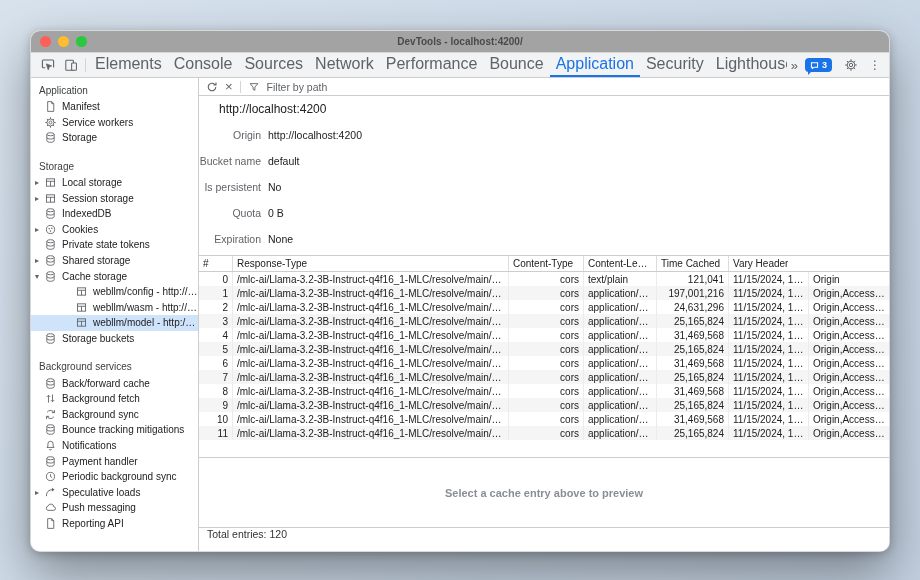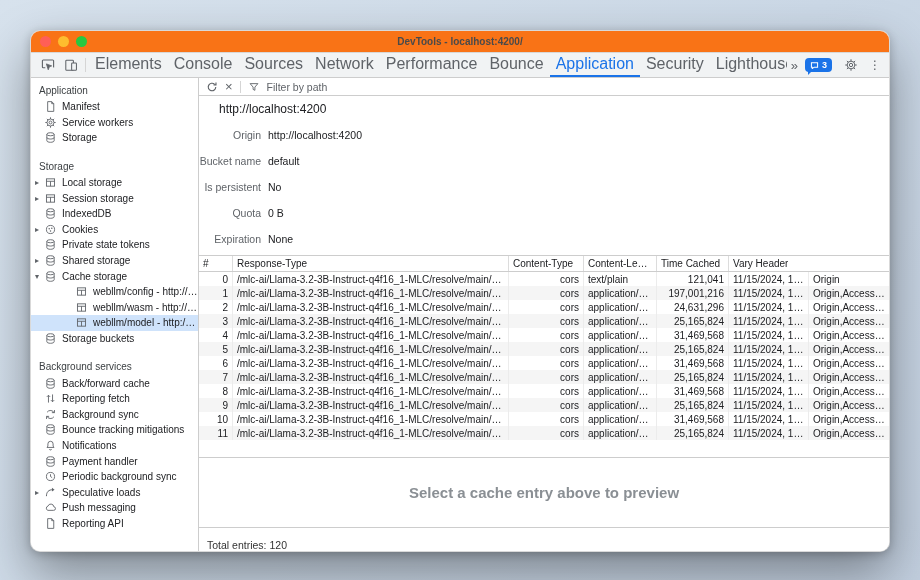--- a/index.html
+++ b/index.html
@@ -1,21 +1,21 @@
 <!DOCTYPE html>
 <html><head>
 <meta charset="utf-8">
 <style>
   *{box-sizing:border-box;margin:0;padding:0}
   html,body{width:920px;height:580px;overflow:hidden}
   body{font-family:"Liberation Sans","DejaVu Sans",sans-serif;background:linear-gradient(135deg,#d7e2ed 0%,#cbd8e6 55%,#c2cfdf 100%);position:relative}
   .window{position:absolute;left:30px;top:30px;width:860px;height:522px;background:#fff;border-radius:10px;
     box-shadow:0 22px 50px rgba(0,0,0,.38),0 2px 10px rgba(0,0,0,.22);overflow:hidden;display:flex;flex-direction:column;border:1px solid rgba(0,0,0,.15)}
   
-  .titlebar{height:22px;background:#f97316;border-bottom:1px solid #d8d7d6;display:flex;align-items:center;position:relative;flex:0 0 auto}
+  .titlebar{height:22px;background:#a3a3a3;border-bottom:1px solid #d8d7d6;display:flex;align-items:center;position:relative;flex:0 0 auto}
   .traffic{display:flex;gap:7px;margin-left:9px;z-index:2}
   .tl{width:11px;height:11px;border-radius:50%;display:inline-block;cursor:pointer}
   .tl.red{background:#ff5f57}.tl.yellow{background:#febc2e}.tl.green{background:#28c840}
   .win-title{position:absolute;left:0;right:0;text-align:center;font-size:10px;font-weight:bold;color:#4a4a4a}
   
   .tabbar{height:25px;background:#f1f3f4;border-bottom:1px solid #cdcdcd;display:flex;align-items:stretch;flex:0 0 auto;padding:0 4px 0 5px}
   .tbicon{display:flex;align-items:center;justify-content:center;width:23px;color:#5f6368;cursor:pointer;flex:0 0 auto}
   .tb-sep{width:1px;background:#d5d5d5;margin:5px 3px;flex:0 0 auto}
   .tabs{display:flex;flex:1 1 auto;overflow:hidden}
   .tab{display:flex;align-items:center;padding:0 6px;font-size:16px;color:#5f6368;border-bottom:2px solid transparent;white-space:nowrap;cursor:pointer}
@@ -59,22 +59,22 @@
   .grid-header,.grid-row{display:grid;grid-template-columns:34px 276px 75px 73px 72px 80px 1fr}
   .grid-header{height:17px;border-top:1px solid #cdcdcd;border-bottom:1px solid #cdcdcd;background:#fff;font-size:10px;color:#202124}
   .grid-row{height:14px;font-size:10px;color:#202124;cursor:pointer}
   #grid-body .grid-row:nth-child(even){background:#f5f5f5}
   .cell{padding:0 4px;display:flex;align-items:center;overflow:hidden;white-space:nowrap;border-right:1px solid #ececec;min-width:0}
   .grid-header .cell{border-right:1px solid #dcdcdc}
   .cell:last-child{border-right:none}
   .cell span{display:block;overflow:hidden;text-overflow:ellipsis;white-space:nowrap;min-width:0}
   .cell.r{justify-content:flex-end}
   
-  .preview{flex:1 1 auto;border-top:1px solid #cdcdcd;display:flex;align-items:center;justify-content:center;font-size:15px;font-weight:bold;color:#8a8f94}
-  .statusbar{flex:0 0 24px;border-top:1px solid #cdcdcd;display:flex;align-items:flex-end;padding-left:8px;font-size:10.5px;color:#333;background:#fff}
+  .preview{flex:1 1 auto;border-top:1px solid #cdcdcd;display:flex;align-items:center;justify-content:center;font-size:11px;font-weight:bold;color:#8a8f94}
+  .statusbar{flex:0 0 24px;border-top:1px solid #cdcdcd;display:flex;align-items:flex-start;padding-left:8px;font-size:10.5px;color:#333;background:#fff}
   svg{display:block}
 </style>
 </head>
 <body>
 
 <div class="window">
 
   <div class="titlebar">
     <div class="traffic">
       <span class="tl red"></span>
@@ -327,21 +327,21 @@
             </span>
             <span class="s-label">Back/forward cache</span>
           </div>
           <div class="s-item">
             <span class="arrow"></span>
             <span class="s-icon">
               <svg viewBox="0 0 16 16" fill="none" stroke="#5f6368" stroke-width="1.1">
                 <path d="M5.5 13V4M5.5 4 3.5 6M5.5 4l2 2M10.5 3v9m0 0 2-2m-2 2-2-2"></path>
               </svg>
             </span>
-            <span class="s-label">Reporting fetch</span>
+            <span class="s-label">Background fetch</span>
           </div>
           <div class="s-item">
             <span class="arrow"></span>
             <span class="s-icon">
               <svg viewBox="0 0 16 16" fill="none" stroke="#5f6368" stroke-width="1.1">
                 <path d="M12.6 6.2A5 5 0 0 0 3.8 5.2M3.4 9.8a5 5 0 0 0 8.8 1"></path>
                 <path d="M12.9 2.5v3.2H9.7M3.1 13.5v-3.2h3.2"></path>
               </svg>
             </span>
             <span class="s-label">Background sync</span>

